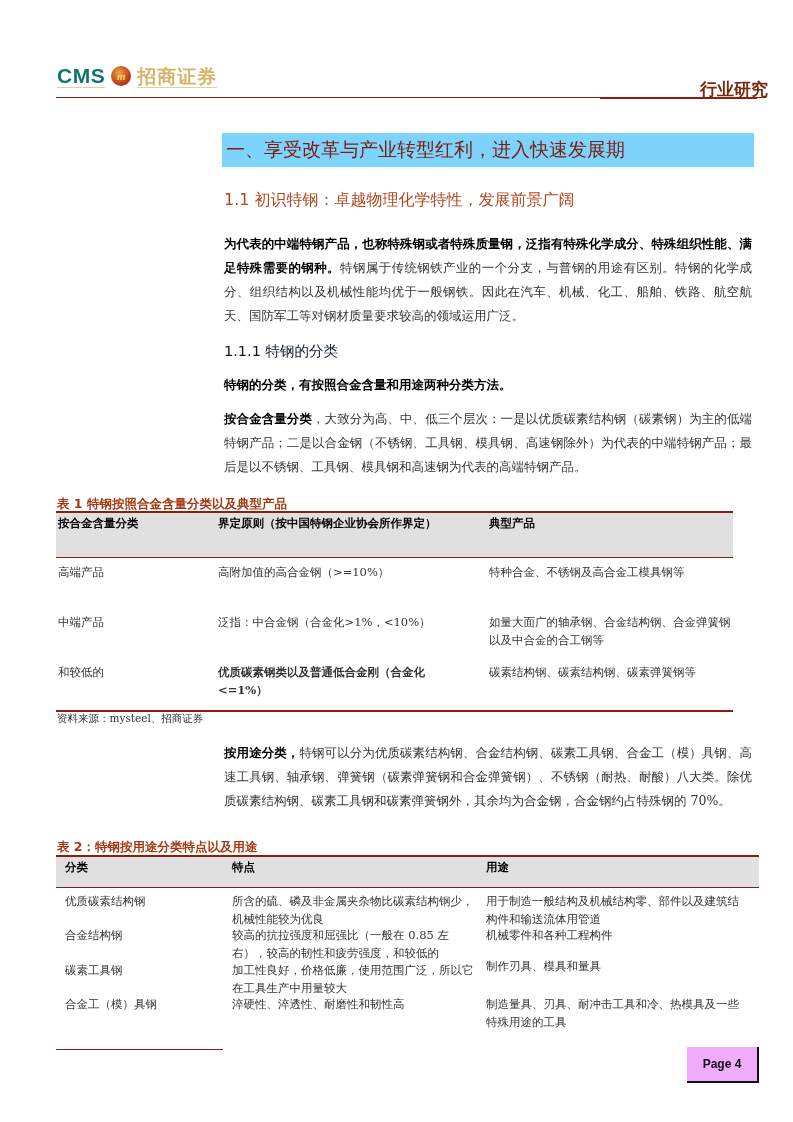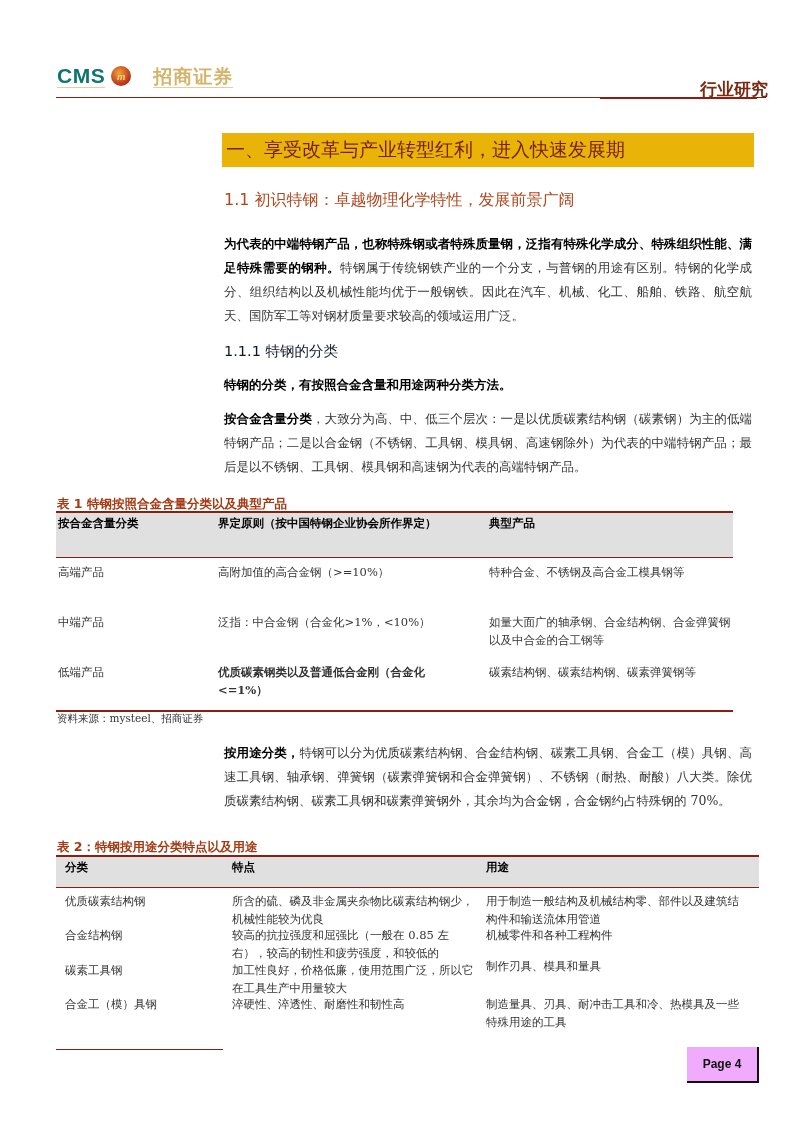--- a/index.html
+++ b/index.html
@@ -3,26 +3,26 @@
 <meta charset="utf-8">
 <style>
   html, body { margin:0; padding:0; background:#fff; }
   body { width:793px; height:1122px; position:relative; overflow:hidden;
          font-family:"DejaVu Serif","Liberation Serif",serif; color:#222; }
   .abs { position:absolute; }
   
   .logo { left:57px; top:63px; height:26px; display:flex; align-items:center; }
   .logo-cms { font-family:"Liberation Sans",sans-serif; font-weight:bold; font-size:21px; color:#0f766e; letter-spacing:0.5px; border-bottom:1px solid #e3cf9c; line-height:22px; }
   .logo-badge { width:20px; height:20px; border-radius:50%; background:radial-gradient(circle at 40% 35%, #f2a23a, #b5301a 70%); margin:0 6px 0 6px; display:flex; align-items:center; justify-content:center; color:#f5d36b; font-size:11px; font-weight:bold; font-style:italic; font-family:"Liberation Serif",serif; }
-  .logo-cn { font-family:"DejaVu Sans",sans-serif; font-weight:bold; font-size:19px; color:#d4b46a; border-bottom:1px solid #e3cf9c; line-height:22px; letter-spacing:1px;margin-left:16px; }
+  .logo-cn { font-family:"DejaVu Sans",sans-serif; font-weight:bold; font-size:19px; color:#d4b46a; border-bottom:1px solid #e3cf9c; line-height:22px; letter-spacing:1px; }
   .header-line-left { left:56px; top:97px; width:710px; height:1px; background:#8b1e0e; }
   .header-tag { left:700px; top:78px; font-family:"DejaVu Sans",sans-serif; font-weight:bold; font-size:17px; color:#7a2a10; }
   .header-line-right { left:600px; top:97px; width:157px; height:2px; background:#8b1e0e; }
   
-  .chapter { left:222px; top:133px; width:532px; height:34px; background:#eab308; }
+  .chapter { left:222px; top:133px; width:532px; height:34px; background:#7dd3fc; }
   .chapter span { position:absolute; left:4px; top:4px; font-family:"DejaVu Sans",sans-serif; font-size:19px; color:#7a2010; }
   .h2 { left:224px; top:190px; font-family:"DejaVu Sans",sans-serif; font-size:16px; color:#b0471e; }
   .h3 { left:224px; top:342px; font-family:"DejaVu Sans",sans-serif; font-size:14.5px; color:#0f172a; }
   .para { left:224px; width:528px; font-size:12.5px; line-height:24px; text-align:justify; color:#333; }
   .para b { color:#000; font-family:"DejaVu Sans",sans-serif; font-weight:bold; }
   .bold-line { left:224px; top:377px; font-family:"DejaVu Sans",sans-serif; font-weight:bold; font-size:12.5px; color:#000; }
   
   .tcap { left:57px; font-family:"DejaVu Sans",sans-serif; font-weight:bold; font-size:12.5px; color:#a33a14; }
   .tbl { left:56px; width:677px; border-top:2px solid #8b1e0e; border-bottom:2px solid #8b1e0e; font-size:12px; }
   .thead { background:#e0e0e0; height:44px; position:relative; border-bottom:1.5px solid #8b1e0e; }
@@ -69,21 +69,21 @@
     <div class="cell" style="left:2px; top:50px;">高端产品</div>
     <div class="cell" style="left:162px; top:50px; width:250px;">高附加值的高合金钢（&gt;=10%）</div>
     <div class="cell" style="left:433px; top:50px; width:245px;">特种合金、不锈钢及高合金工模具钢等</div>
   </div>
   <div>
     <div class="cell" style="left:2px; top:100px;">中端产品</div>
     <div class="cell" style="left:162px; top:100px; width:250px;">泛指：中合金钢（合金化&gt;1%，&lt;10%）</div>
     <div class="cell" style="left:433px; top:100px; width:245px;">如量大面广的轴承钢、合金结构钢、合金弹簧钢以及中合金的合工钢等</div>
   </div>
   <div>
-    <div class="cell" style="left:2px; top:150px;">低端产品</div>
+    <div class="cell" style="left:2px; top:150px;">和较低的</div>
     <div class="cell" style="left:162px; top:150px; width:240px;font-weight:bold;">优质碳素钢类以及普通低合金刚（合金化&lt;=1%）</div>
     <div class="cell" style="left:433px; top:150px; width:245px;">碳素结构钢、碳素结构钢、碳素弹簧钢等</div>
   </div>
 </div>
 <div class="abs source">资料来源：mysteel、招商证券</div>
 
 <div class="abs para" style="top:741px;"><b>按用途分类，</b><span>特钢可以分为优质碳素结构钢、合金结构钢、碳素工具钢、合金工（模）具钢、高速工具钢、轴承钢、弹簧钢（碳素弹簧钢和合金弹簧钢）、不锈钢（耐热、耐酸）八大类。除优质碳素结构钢、碳素工具钢和碳素弹簧钢外，其余均为合金钢，合金钢约占特殊钢的 70%。</span></div>
 
 <div class="abs tcap" style="top:839px;">表 2：特钢按用途分类特点以及用途</div>
 <div class="abs tbl" style="top:855px; width:703px; height:180px; border-bottom:none;">

